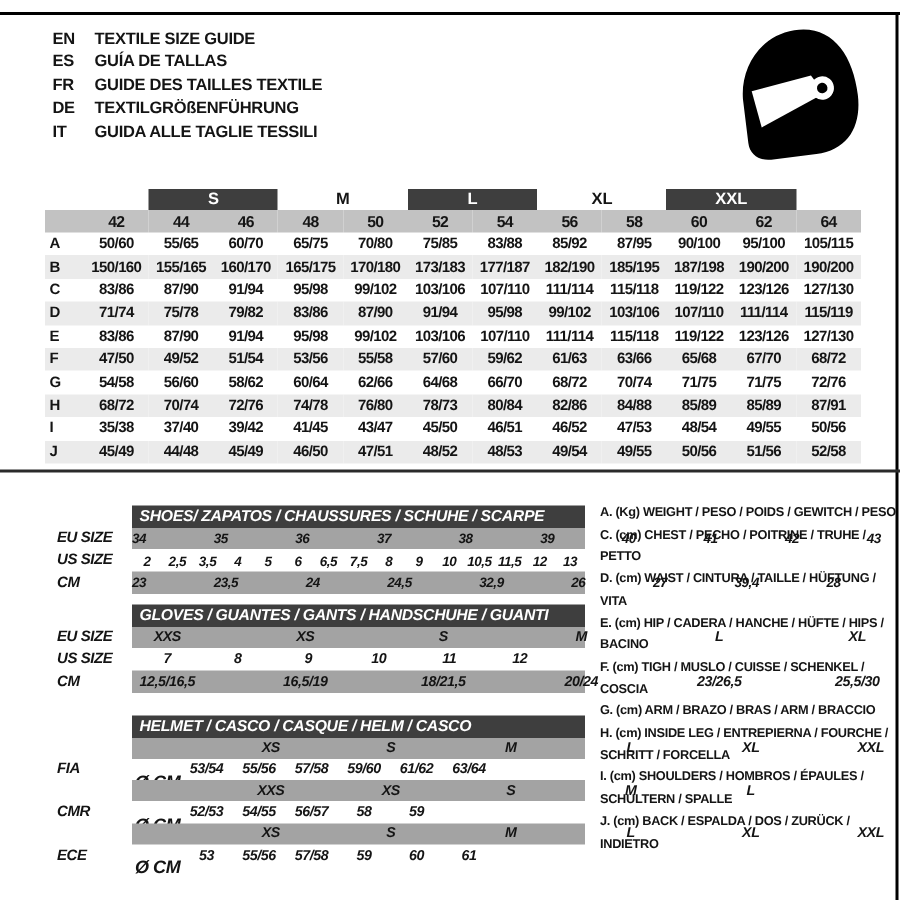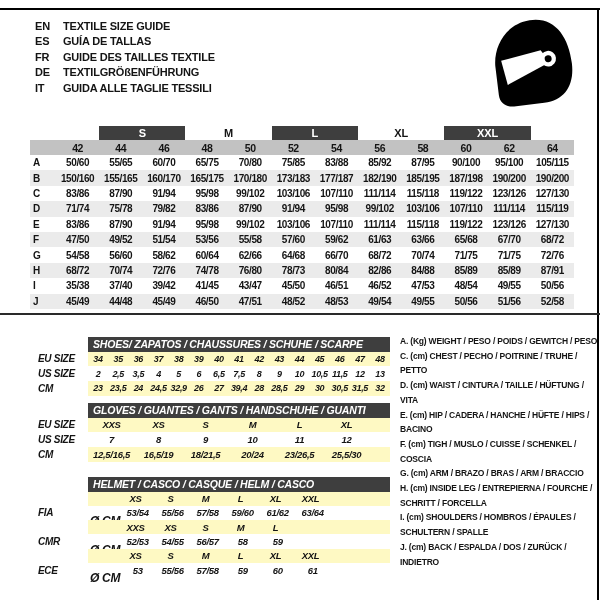--- a/index.html
+++ b/index.html
@@ -37,21 +37,21 @@
   #shoes-table  { top:337px; }
   #gloves-table { top:403px; }
   #helmet-table { top:477px; }
   .sub-header { margin-left:58px; width:302px; height:14.5px; background:#3e3e3e; color:#fff;
                 font-size:10.5px; font-weight:bold; line-height:14.5px; padding-left:5px;
                 box-sizing:border-box; letter-spacing:-0.2px; white-space:nowrap; overflow:hidden; }
   .sub-row { display:flex; height:14.8px; align-items:center; font-weight:bold; }
   .sub-row .rlabel { width:58px; padding-left:8px; box-sizing:border-box; font-size:10px;
                      letter-spacing:-0.3px; white-space:nowrap; }
   .sub-row .vals { display:flex; width:302px; height:100%; align-items:center; }
-  .sub-row.striped .vals { background:#fef9c3; }
+  .sub-row.striped .vals { background:#a3a3a3;gap:45px; }
   .vals .v { flex:1; text-align:center; font-size:9px; font-weight:bold;
              letter-spacing:-0.3px; white-space:nowrap; }
   #gloves-table .vals .v { flex:0 0 47px; font-size:9.5px; }
   
   .vals .unit { flex:0 0 30px; text-align:center; font-size:12px; letter-spacing:-0.3px;
                 padding-left:2px; box-sizing:border-box; white-space:nowrap;margin-top:16px; }
   .vals .hv { flex:0 0 35px; text-align:center; font-size:9.5px; font-weight:bold;
               letter-spacing:-0.3px; white-space:nowrap; }
   #helmet-table .sub-row { height:14.3px; }
 

